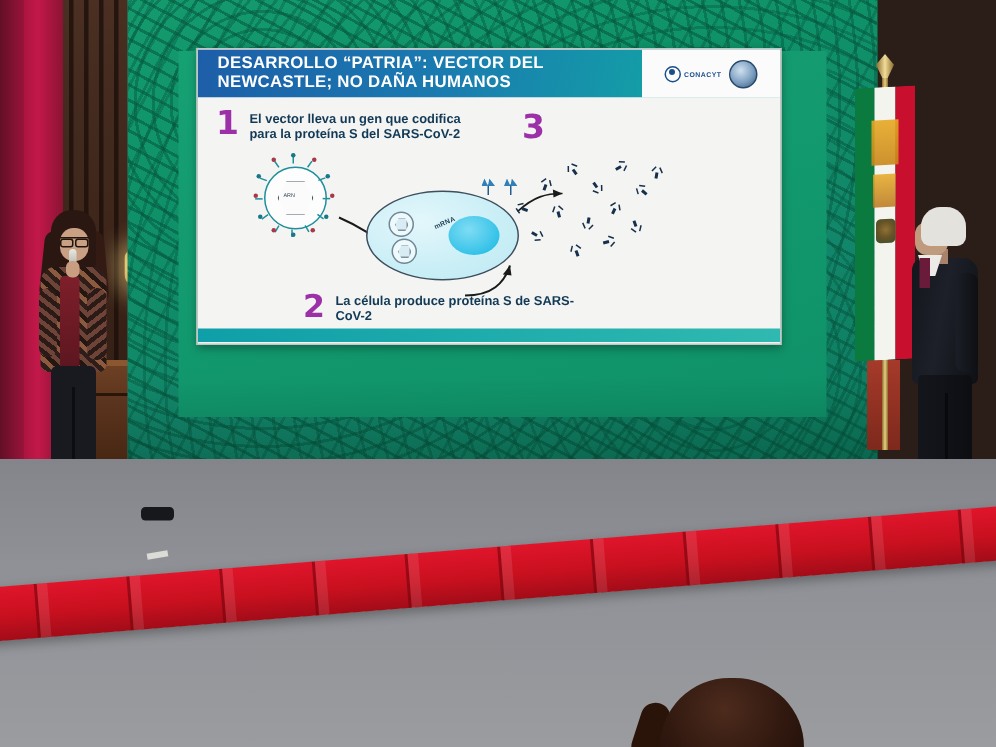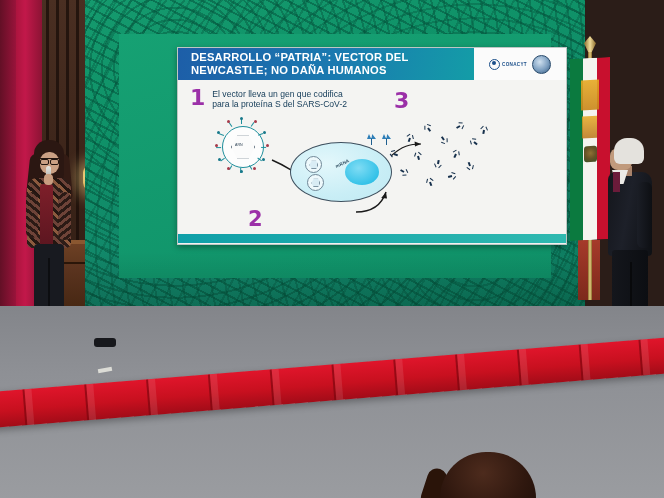--- a/index.html
+++ b/index.html
@@ -44,44 +44,44 @@
           repeating-linear-gradient(-62deg, rgba(4,86,62,.35) 0 2px, transparent 2px 13px),
           repeating-radial-gradient(circle at 18% 22%, rgba(3,78,56,.40) 0 2px, transparent 2px 12px),
           repeating-radial-gradient(circle at 78% 78%, rgba(3,78,56,.34) 0 2px, transparent 2px 14px);}
   .backdrop-inner{position:absolute;left:34px;top:34px;right:34px;bottom:34px;
         background:linear-gradient(165deg,#14report,#0f9268);
         background:linear-gradient(165deg,#16a173 0%,#0f9168 100%);}
   .bd-shadow{position:absolute;left:0;bottom:0;width:500px;height:60px;
         background:linear-gradient(180deg,rgba(0,0,0,0) 0%,rgba(0,0,0,.18) 100%);}
 
   
-  .slide{position:absolute;left:131px;top:47px;width:388px;height:196px;
+  .slide{position:absolute;left:131px;top:32px;width:388px;height:196px;
         background:#f2f2f0;box-shadow:0 2px 6px rgba(0,0,0,.35);
-        border:1px solid #bfc6c4;overflow:hidden;margin-left:46px;}
+        border:1px solid #bfc6c4;overflow:hidden;}
   .slide-header{position:relative;height:32px;
         background:linear-gradient(100deg,#1d5ea8 0%,#1a7bb0 42%,#13a0a6 80%,#0fb3a2 100%);}
   .slide-title{position:absolute;left:13px;top:3px;width:258px;
         color:#fff;font-weight:bold;font-size:11.2px;line-height:12.6px;
         letter-spacing:.2px;text-transform:uppercase;}
   .logo-box{position:absolute;right:0;top:0;width:92px;height:32px;background:#fbfbfb;
         display:flex;align-items:center;justify-content:center;gap:5px;}
   .logo-conacyt{display:flex;align-items:center;gap:2px;}
   .lc-dot{width:9px;height:9px;border-radius:50%;border:1.6px solid #1b4f8a;position:relative;}
   .lc-dot:after{content:"";position:absolute;left:1.6px;top:1.6px;width:4px;height:4px;border-radius:50%;background:#1b4f8a;}
   .lc-txt{font-size:4.6px;font-weight:bold;color:#1b4f8a;letter-spacing:.3px;}
   .logo-seal{width:17px;height:17px;border-radius:50%;
         background:radial-gradient(circle at 40% 35%,#cfe0ef 0%,#7d9fc0 55%,#33597f 100%);
         border:1.3px solid #27496b;}
 
   .slide-body{position:relative;height:163px;background:#f4f4f2;}
 
   .bullet{position:absolute;display:flex;gap:7px;}
   .bnum{font-size:22px;font-weight:bold;color:#9b30a8;line-height:18px;
         font-family:"DejaVu Sans",sans-serif;}
-  .btxt{font-size:8.6px;font-weight:normal;color:#123a57;line-height:10.4px;}
+  .btxt{font-size:8.6px;font-weight:bold;color:#123a57;line-height:10.4px;}
   #b1{left:12px;top:9px;width:168px;}
   #b3{left:216px;top:12px;width:128px;}
   #b2{left:70px;top:130px;width:190px;}
   #b2 .bnum{font-size:21px;}
 
   .slide-footer{position:absolute;left:0;bottom:0;width:100%;height:9px;
         background:linear-gradient(90deg,#0f9fa8,#2fb9b0);}
 
   
   .diagram{position:absolute;left:0;top:36px;width:388px;height:120px;}
@@ -389,20 +389,21 @@
         <div class="bnum">1</div>
         <div class="btxt">El vector lleva un gen que codifica para la proteína S del SARS-CoV-2</div>
       </div>
 
       <div class="bullet" id="b3">
         <div class="bnum">3</div>
       </div>
 
       <div class="bullet" id="b2">
         <div class="bnum">2</div>
+        <div class="btxt">La célula produce proteína S de SARS-CoV-2</div>
       </div>
 
       <div class="slide-footer"></div>
     </div>
   </div>
 
   <div class="flag-base"></div>
   <div class="flagpole"></div>
   <div class="finial"></div>
   <div class="flag">

